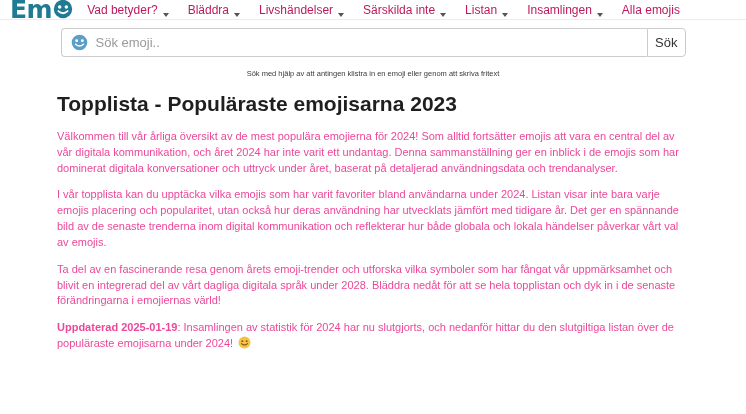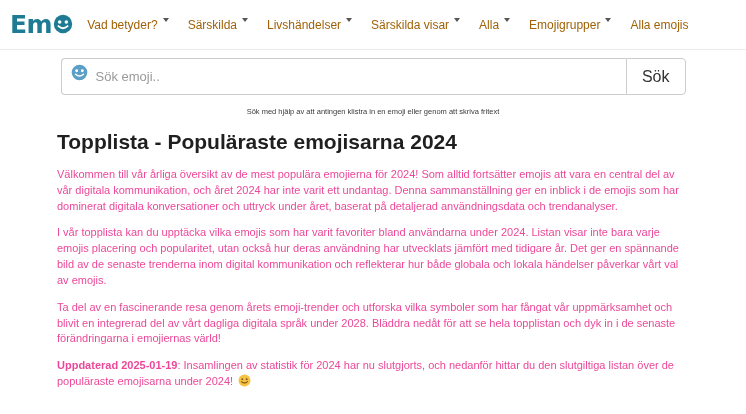--- a/index.html
+++ b/index.html
@@ -7,21 +7,21 @@
   body {
     background: #ffffff;
     font-family: "Liberation Sans", sans-serif;
     color: #212529;
   }
 
   
   .navbar {
     display: flex;
     align-items: center;
-    height: 50px;
+    height: 20px;
     padding: 0 10px 0 10px;
     border-bottom: 1px solid #ececec;
     background: #fff;
   }
   .logo {
     display: flex;
     align-items: center;
     text-decoration: none;
     cursor: pointer;
     margin-right: 14px;
@@ -36,42 +36,42 @@
   .logo svg { margin: 3px 0 0 1px; }
   .logo .suffix { margin-left: 1px; }
   .nav-items {
     display: flex;
     align-items: center;
     gap: 19px;
     list-style: none;
   }
   .nav-item {
     font-size: 12px;
-    color: #a16207;
+    color: #be185d;
     white-space: nowrap;
     cursor: pointer;
     display: flex;
-    align-items: flex-start;
+    align-items: flex-end;
   }
   .caret {
     display: inline-block;
     width: 0; height: 0;
     margin-left: 5px;
     border-left: 3.5px solid transparent;
     border-right: 3.5px solid transparent;
     border-top: 4px solid #555;
   }
 
   
   .search-wrap { padding-top: 8px; }
   .search-group {
     width: 625px;
     margin: 0 auto;
     display: flex;
-    height: 37px;
+    height: 29px;
   }
   .search-input-holder { position: relative; flex: 1; }
   .search-input {
     width: 100%;
     height: 100%;
     border: 1px solid #cccccc;
     border-right: none;
     border-radius: 4px 0 0 4px;
     padding: 0 10px 0 34px;
     font-size: 13px;
@@ -82,22 +82,22 @@
   .search-input::placeholder { color: #9a9a9a; }
   .search-smiley {
     position: absolute;
     left: 10px; top: 6px;
     pointer-events: none;
   }
   .search-btn {
     border: 1px solid #cccccc;
     background: #fff;
     border-radius: 0 4px 4px 0;
-    padding: 0 15px;
-    font-size: 16px;
+    padding: 0 7px;
+    font-size: 13px;
     color: #333;
     font-family: "Liberation Sans", sans-serif;
     cursor: pointer;
   }
   .search-helper {
     text-align: center;
     font-size: 7.5px;
     color: #3a3a3a;
     margin-top: 12px;
   }
@@ -137,37 +137,37 @@
         <path d="M6.5 14.5 Q12 19.5 17.5 14.5" stroke="#ffffff" stroke-width="2.2" fill="none" stroke-linecap="round"></path>
       </svg>
     </span>
   </a>
   <ul class="nav-items">
     <li class="nav-item">
         <span>Vad betyder?</span>
         <span class="caret"></span>
       </li>
     <li class="nav-item">
-        <span>Särskilda</span>
+        <span>Bläddra</span>
         <span class="caret"></span>
       </li>
     <li class="nav-item">
         <span>Livshändelser</span>
         <span class="caret"></span>
       </li>
     <li class="nav-item">
-        <span>Särskilda visar</span>
-        <span class="caret"></span>
-      </li>
-    <li class="nav-item">
-        <span>Alla</span>
-        <span class="caret"></span>
-      </li>
-    <li class="nav-item">
-        <span>Emojigrupper</span>
+        <span>Särskilda inte</span>
+        <span class="caret"></span>
+      </li>
+    <li class="nav-item">
+        <span>Listan</span>
+        <span class="caret"></span>
+      </li>
+    <li class="nav-item">
+        <span>Insamlingen</span>
         <span class="caret"></span>
       </li>
     <li class="nav-item">
         <span>Alla emojis</span>
       </li>
 
   </ul>
 </header>
 
 <div class="search-wrap">
@@ -182,21 +182,21 @@
         </svg>
       </span>
       <input class="search-input" type="text" placeholder="Sök emoji.." style="">
     </div>
     <button class="search-btn">Sök</button>
   </div>
   <div class="search-helper">Sök med hjälp av att antingen klistra in en emoji eller genom att skriva fritext</div>
 </div>
 
 <main class="content">
-  <h1 class="page-title">Topplista - Populäraste emojisarna 2024</h1>
+  <h1 class="page-title">Topplista - Populäraste emojisarna 2023</h1>
 
   <p>Välkommen till vår årliga översikt av de mest populära emojierna för 2024! Som alltid fortsätter emojis att vara en central del av vår digitala kommunikation, och året 2024 har inte varit ett undantag. Denna sammanställning ger en inblick i de emojis som har dominerat digitala konversationer och uttryck under året, baserat på detaljerad användningsdata och trendanalyser.</p>
   <p>I vår topplista kan du upptäcka vilka emojis som har varit favoriter bland användarna under 2024. Listan visar inte bara varje emojis placering och popularitet, utan också hur deras användning har utvecklats jämfört med tidigare år. Det ger en spännande bild av de senaste trenderna inom digital kommunikation och reflekterar hur både globala och lokala händelser påverkar vårt val av emojis.</p>
   <p>Ta del av en fascinerande resa genom årets emoji-trender och utforska vilka symboler som har fångat vår uppmärksamhet och blivit en integrerad del av vårt dagliga digitala språk under 2028. Bläddra nedåt för att se hela topplistan och dyk in i de senaste förändringarna i emojiernas värld!</p>
 
   <p>
     <strong>Uppdaterad 2025-01-19</strong><span>: Insamlingen av statistik för 2024 har nu slutgjorts, och nedanför hittar du den slutgiltiga listan över de populäraste emojisarna under 2024!</span>
     <span class="emoji-inline">
       <svg width="13" height="13" viewBox="0 0 24 24">
         <circle cx="12" cy="12" r="11" fill="#f6c244"></circle>

